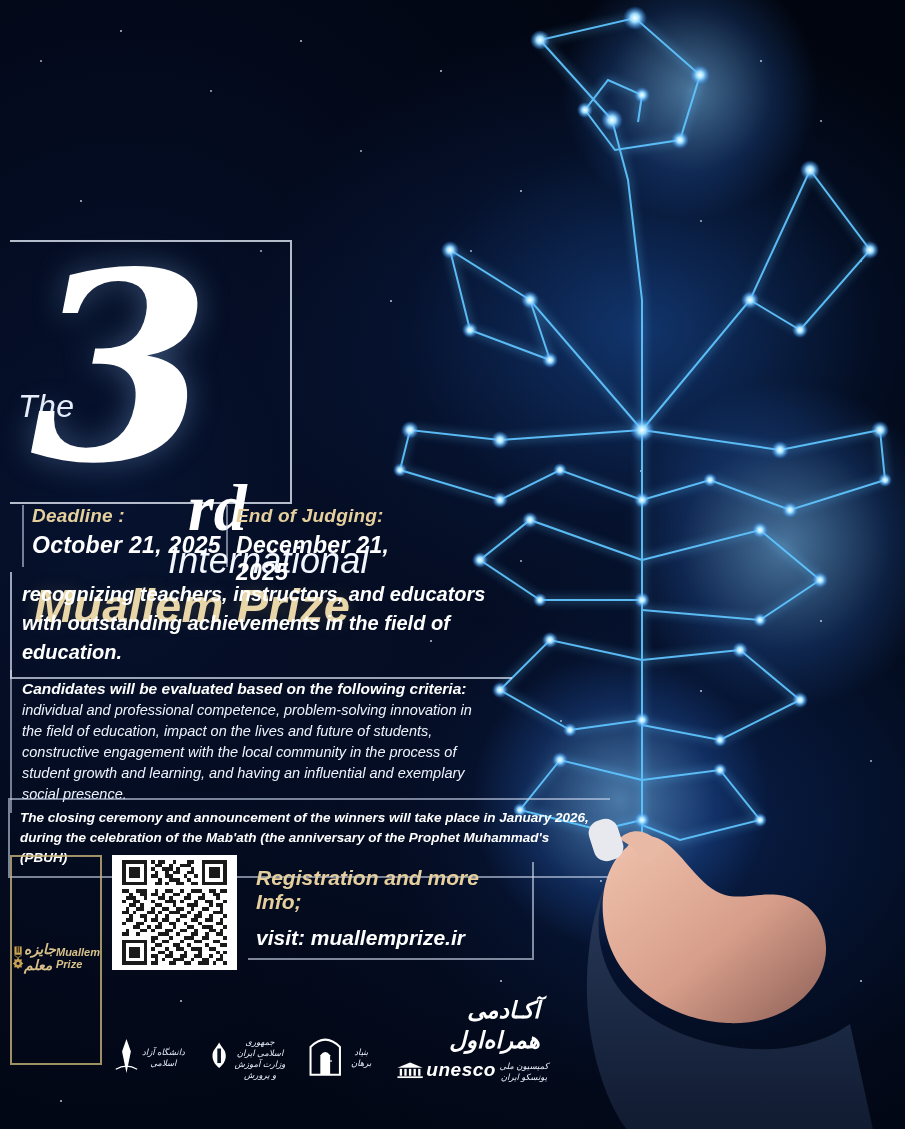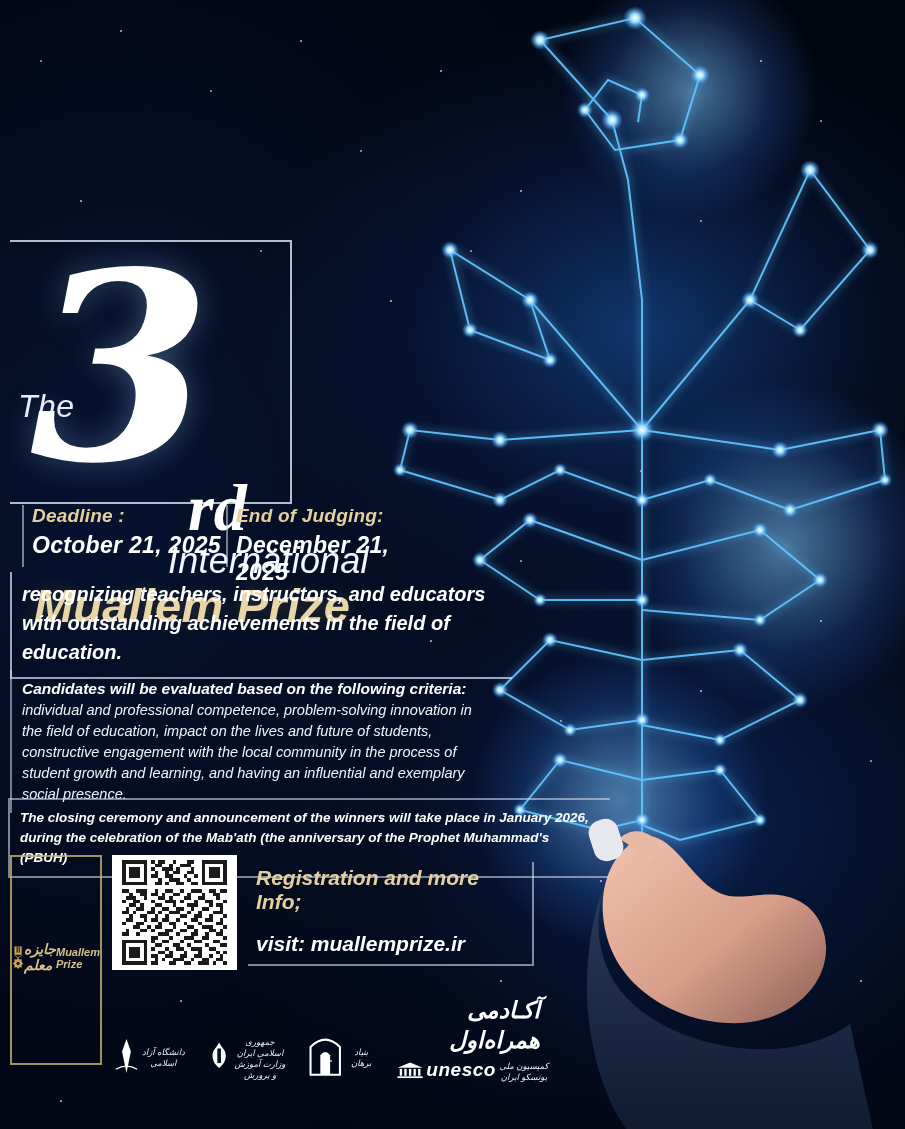--- a/index.html
+++ b/index.html
@@ -87,21 +87,21 @@
 
   .qr-box{position:absolute;left:112px;top:855px;width:125px;height:115px;background:#ffffff;padding:5px;box-sizing:border-box;}
   .qr{width:100%;height:100%;}
 
   .reg{
     position:absolute;left:248px;top:862px;width:268px;padding:4px 8px 8px 8px;
     border-right:2px solid rgba(210,220,240,.6);
     border-bottom:2px solid rgba(210,220,240,.6);
   }
   .reg .l1{color:#e4cf9d;font-size:21px;font-weight:700;}
-  .reg .l2{color:#ffffff;font-size:21px;font-weight:700;margin-top:18px;}
+  .reg .l2{color:#ffffff;font-size:21px;font-weight:700;margin-top:12px;}
   .reg .l2 span{color:#ffffff;}
 
   .logos{position:absolute;left:112px;top:985px;width:440px;height:100px;display:flex;align-items:flex-end;gap:18px;}
   .logo{display:flex;flex-direction:row;align-items:center;color:#e9eefb;}
   .logo .cap{font-size:8.5px;margin-top:3px;text-align:center;line-height:11px;}
   .unesco-word{color:#ffffff;font-size:19px;font-weight:700;letter-spacing:.5px;}
   .fa-right{position:absolute;left:430px;top:995px;color:#ffffff;font-size:23px;font-weight:700;text-align:right;line-height:30px;width:110px;}
 
   
   .hand{position:absolute;right:30px;bottom:-10px;width:300px;height:330px;}

